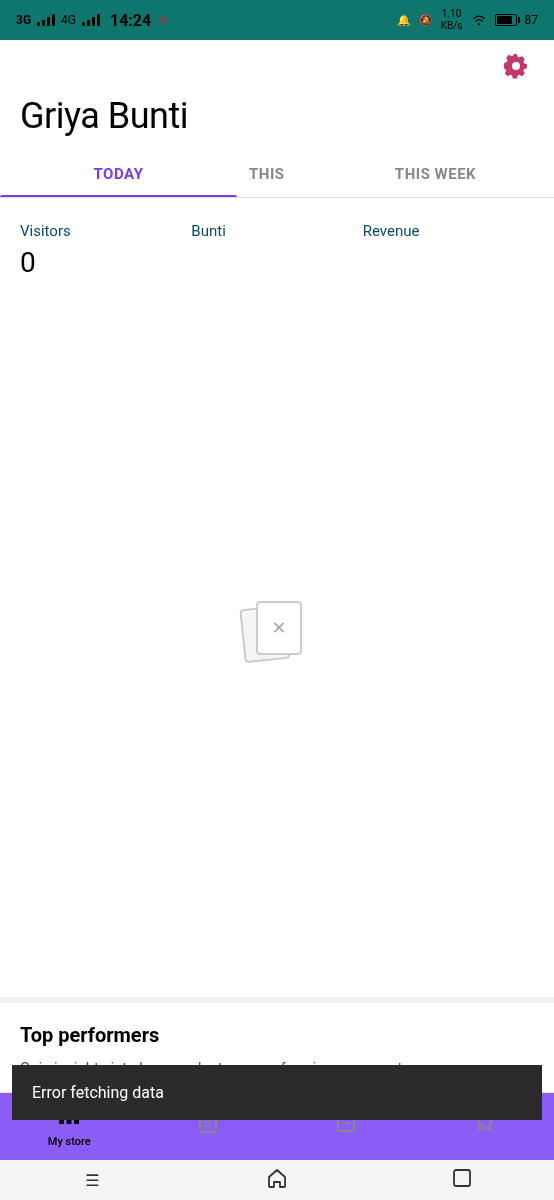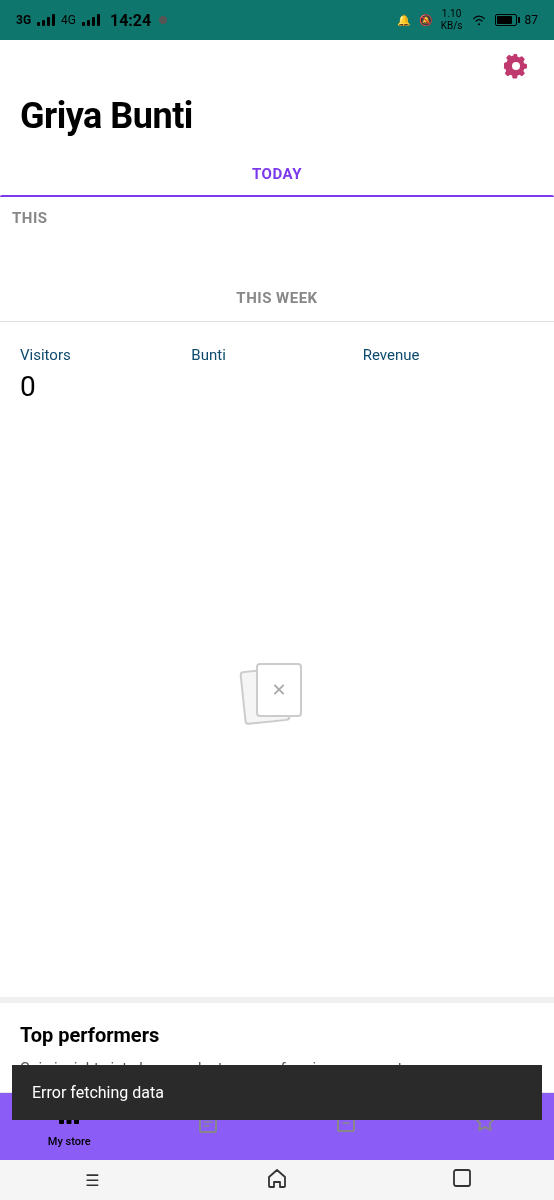--- a/index.html
+++ b/index.html
@@ -89,32 +89,31 @@
       cursor: pointer;
       padding: 4px;
     }
 
     
     .header {
       padding: 8px 20px 16px;
     }
     .app-title {
       font-size: 36px;
-      font-weight: 700;
+      font-weight: 400;
       color: #000;
       letter-spacing: -0.5px;
     }
 
     
     .tabs {
       display: flex;
       border-bottom: 1.5px solid #e0e0e0;
       padding: 0 0;
       overflow: hidden;
-      flex-direction: column;
     }
     .tab {
       flex: 1;
       text-align: center;
       padding: 12px 8px 14px;
       font-size: 15px;
       font-weight: 700;
       color: #888;
       cursor: pointer;
       position: relative;

